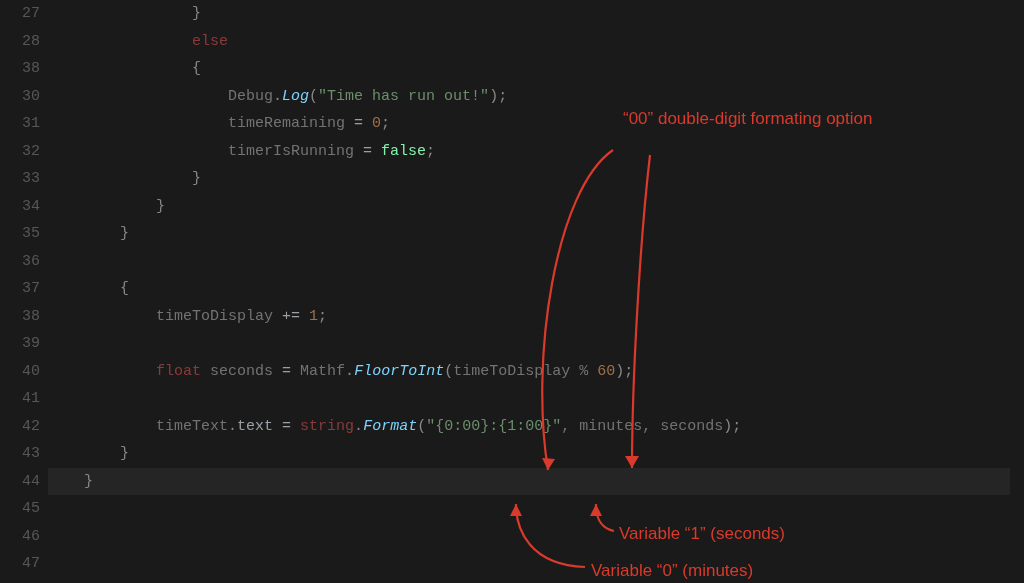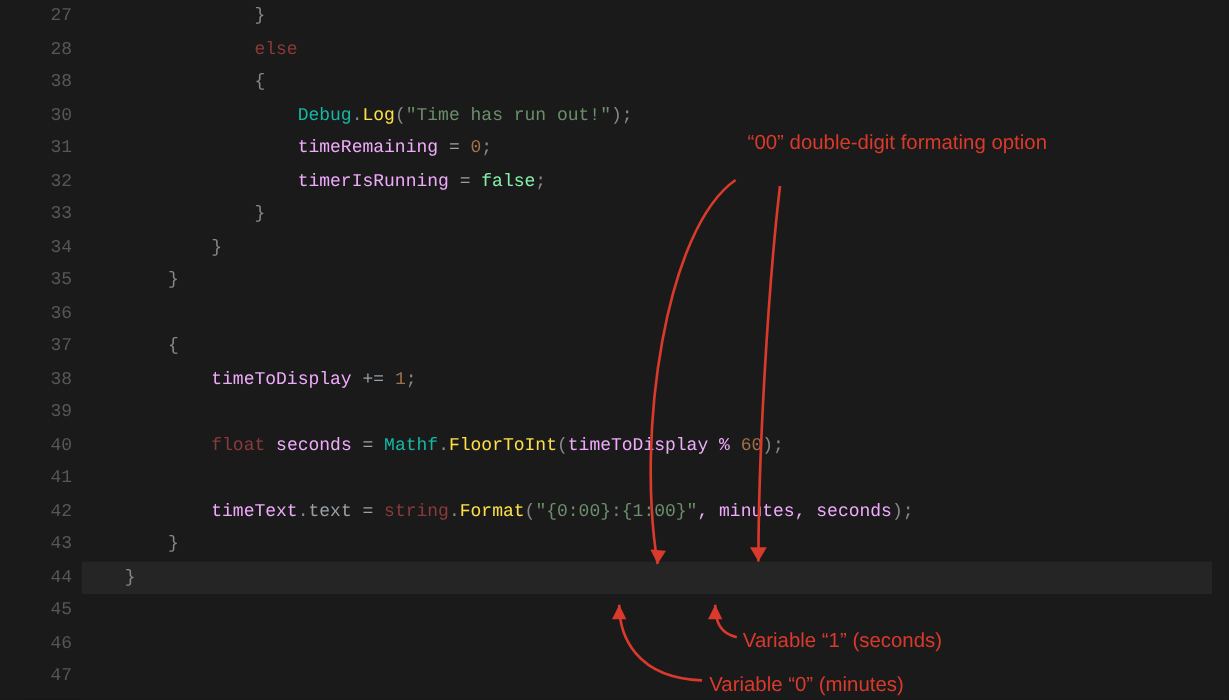--- a/index.html
+++ b/index.html
@@ -9,21 +9,20 @@
     height: 583px;
     background: #1a1a1a;
     font-family: Menlo, Consolas, "Courier New", monospace;
     font-size: 15px;
     overflow: hidden;
     position: relative;
   }
   .editor {
     display: flex;
     height: 100%;
-    padding-left: 20px;
   }
   .gutter {
     width: 40px;
     padding-right: 8px;
     text-align: right;
     color: #4a4a4a;
     background: #1a1a1a;
     flex-shrink: 0;
     user-select: none;
   }
@@ -33,27 +32,27 @@
     color: #b0b0b0;
   }
   .line {
     height: 27.5px;
     line-height: 27.5px;
     white-space: pre;
   }
   .gutter .line { color: #55575a; }
   
   .kw      { color: #8b3a3a; }     
-  .fn      { color: #fde047; }     
-  .type    { color: #14b8a6; text-align: center; }     
+  .fn      { color: #7dd3fc; font-style: italic; }     
+  .type    { color: #737373; text-align: center; }     
   .str     { color: #6b8e6b; }     
   .num     { color: #a07048; }     
   .prop    { color: #9aa0a6; }
   .op      { color: #9aa0a6; }
-  .ident   { color: #f0abfc; margin-top: 17px; }
+  .ident   { color: #737373; margin-top: 17px; }
   .bool    { color: #86efac; }
   .punc    { color: #888; }
 
   .highlight-bg {
     position: absolute;
     left: 0;
     right: 14px;
     top: calc(27.5px * 17);
     height: 27.5px;
     background: rgba(120,120,120,0.12);

